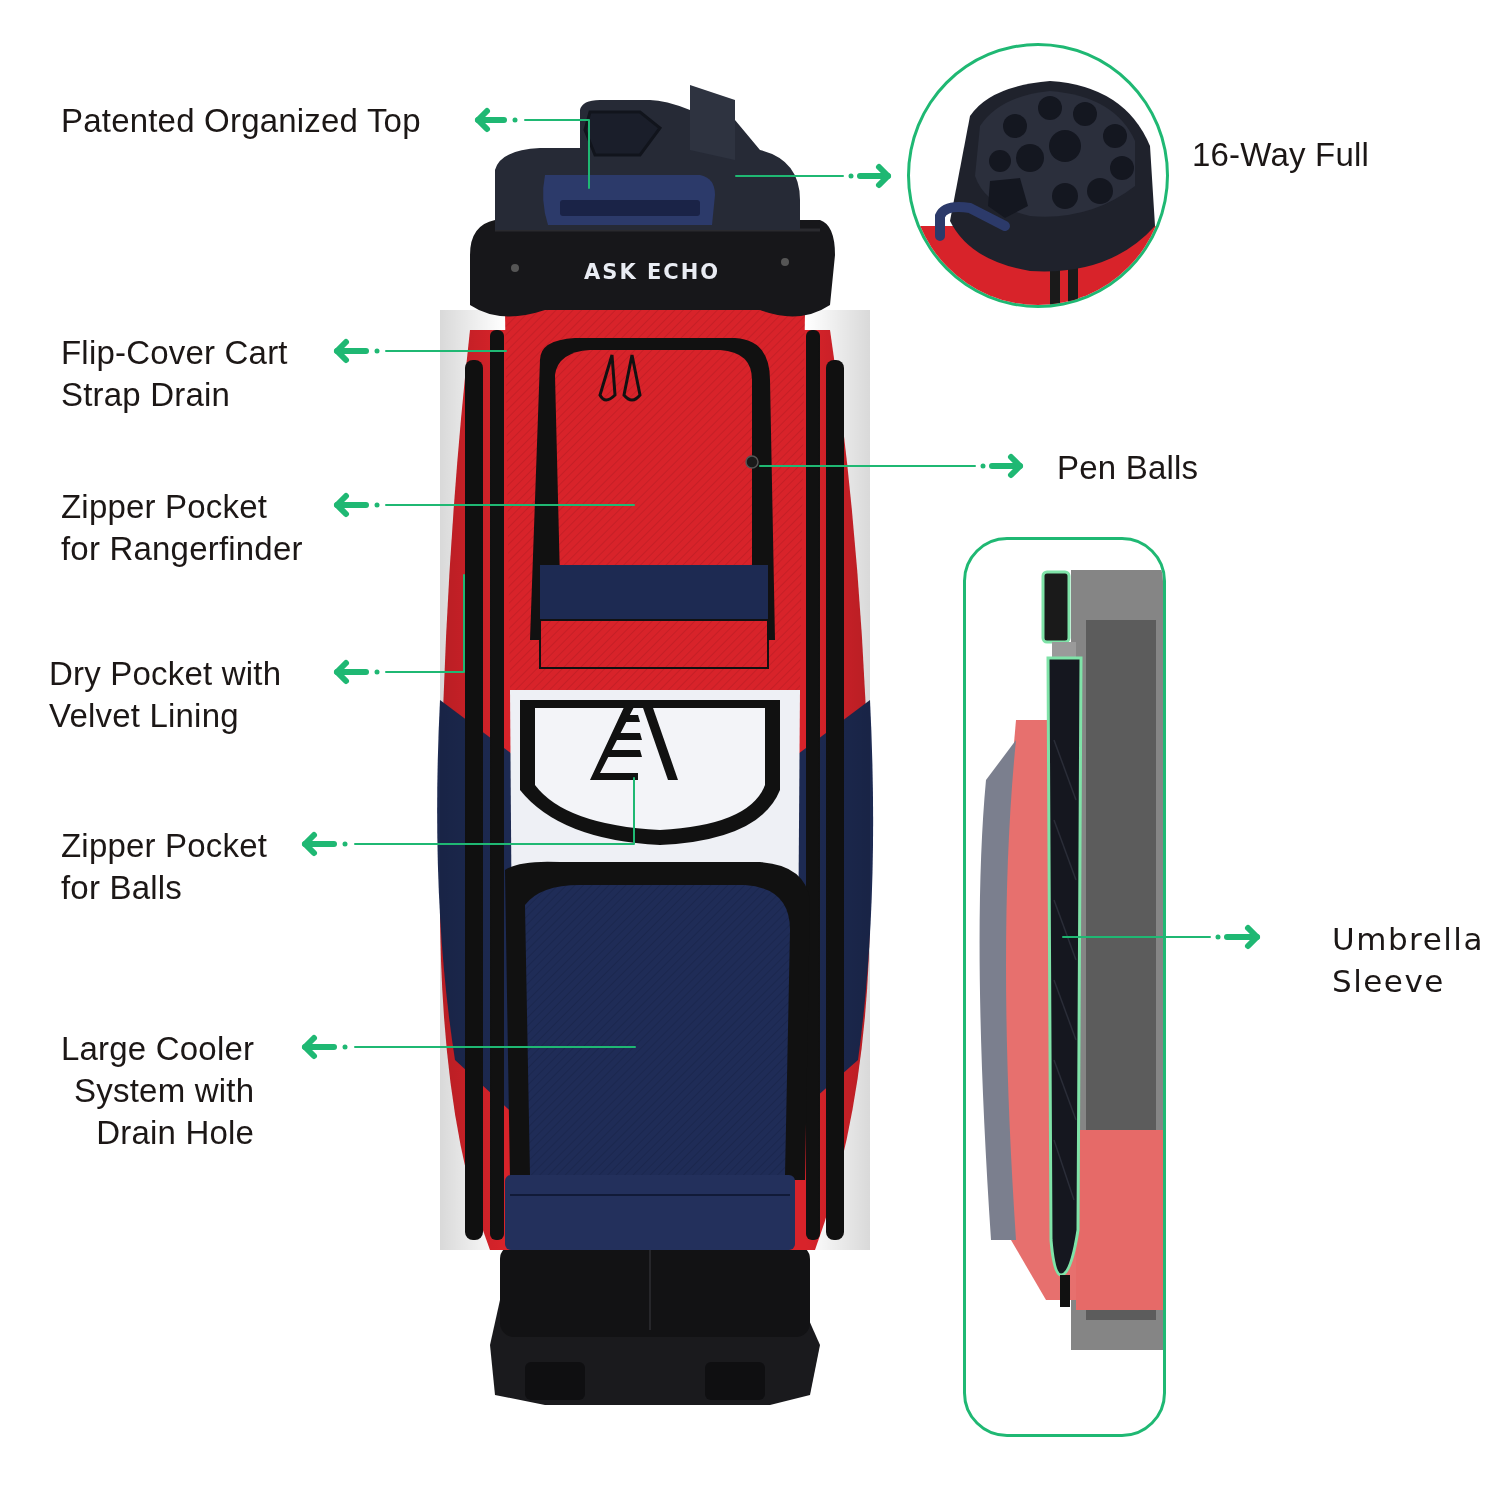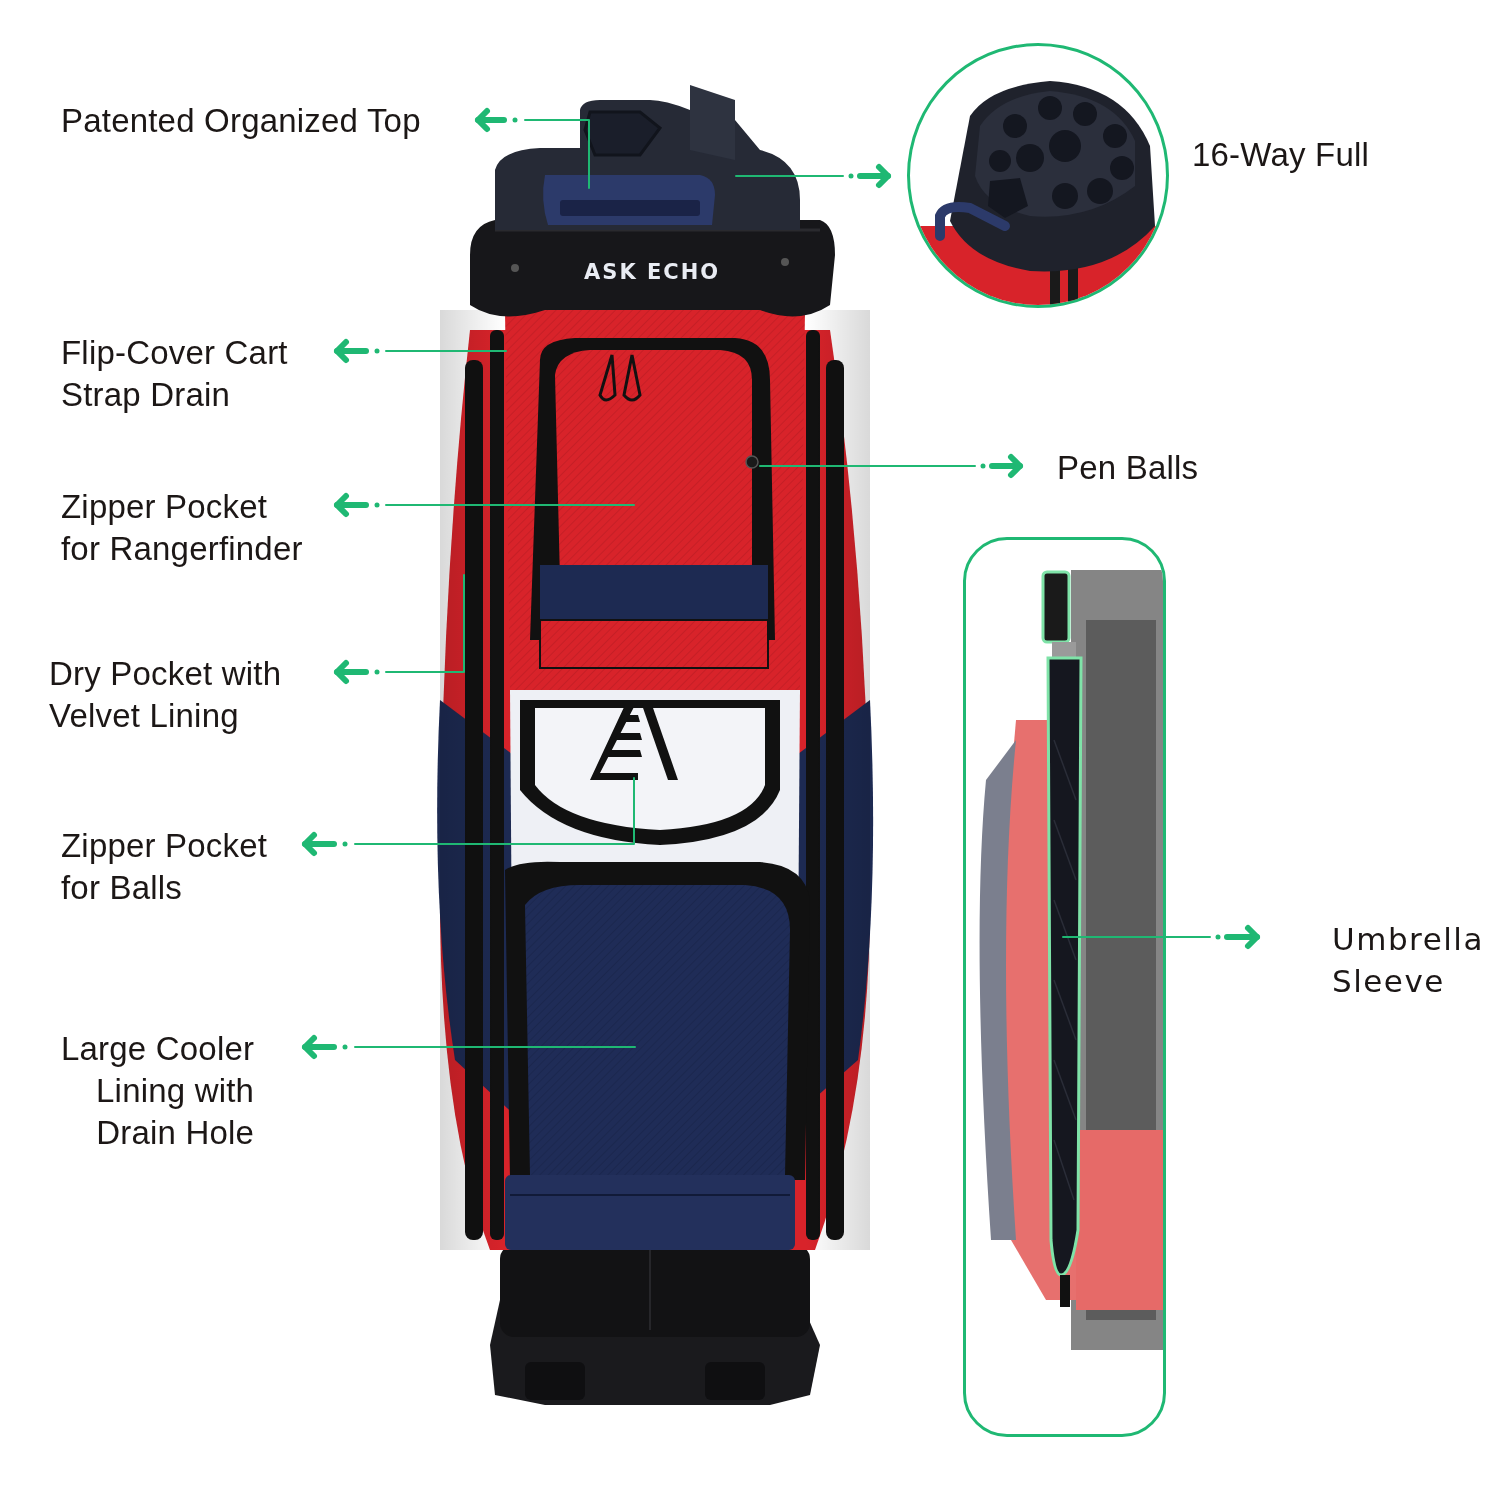--- a/index.html
+++ b/index.html
@@ -251,20 +251,20 @@
   <span>Velvet Lining</span>
 </div>
 
 <div class="label" style="left:61px;top:825px;">
   <span>Zipper Pocket</span>
   <span>for Balls</span>
 </div>
 
 <div class="label" style="left:61px;top:1028px;text-align:right;">
   <span>Large Cooler</span>
-  <span>Lining with</span>
+  <span>System with</span>
   <span>Drain Hole</span>
 </div>
 
 <div class="label wide" style="left:1296px;top:918px;">
   <span>Umbrella</span>
   <span>Sleeve</span>
 </div>
 
 </body></html>

